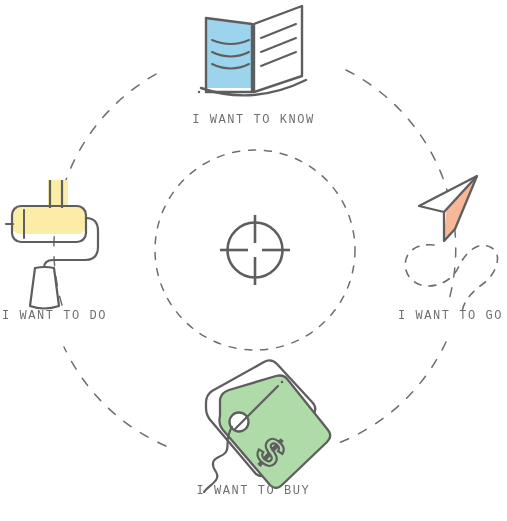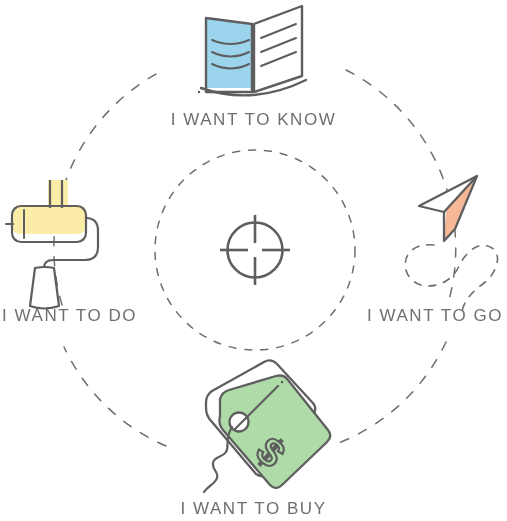--- a/index.html
+++ b/index.html
@@ -19,32 +19,32 @@
   }
   #stage svg.layer {
     position: absolute;
     left: 0;
     top: 0;
     width: 507px;
     height: 521px;
   }
   .label {
     position: absolute;
-    font-family: Liberation Sans, sans-serif;
-    font-size: 17px;
+    font-family: Liberation Mono, monospace;
+    font-size: 12px;
     letter-spacing: 1.55px;
     color: #6F6F6F;
     white-space: nowrap;
     font-weight: 400;
     line-height: 14px;
   }
   .label-know { left: 0; top: 113px; width: 507px; text-align: center; }
   .label-do   { left: 2px;  top: 309px; text-align: center; }
   .label-go   { left: auto; right: 4px; top: 309px; text-align: center; }
-  .label-buy  { left: 0; top: 502px; width: 507px; text-align: center; }
+  .label-buy  { left: 0; top: 484px; width: 507px; text-align: center; }
 </style>
 </head>
 <body>
 
 <div id="stage">
 
   <svg class="layer" viewBox="0 0 507 521">
 
     <g fill="none" stroke="#6E6E6E" stroke-width="1.5" stroke-linecap="round" stroke-dasharray="9 11">
 

